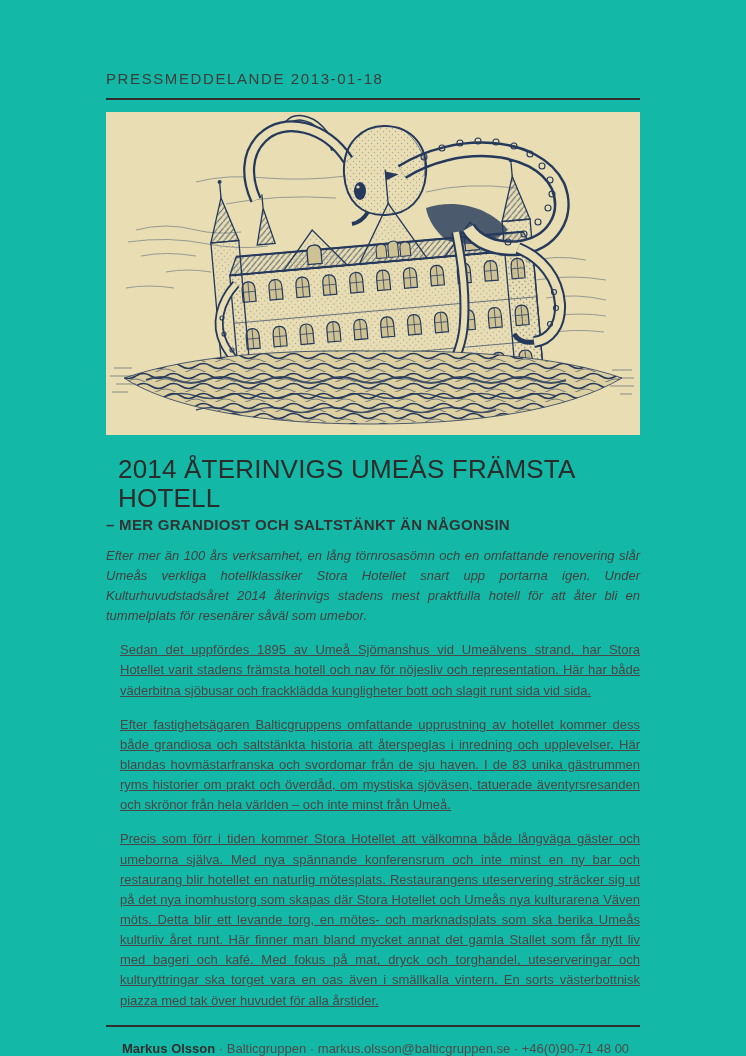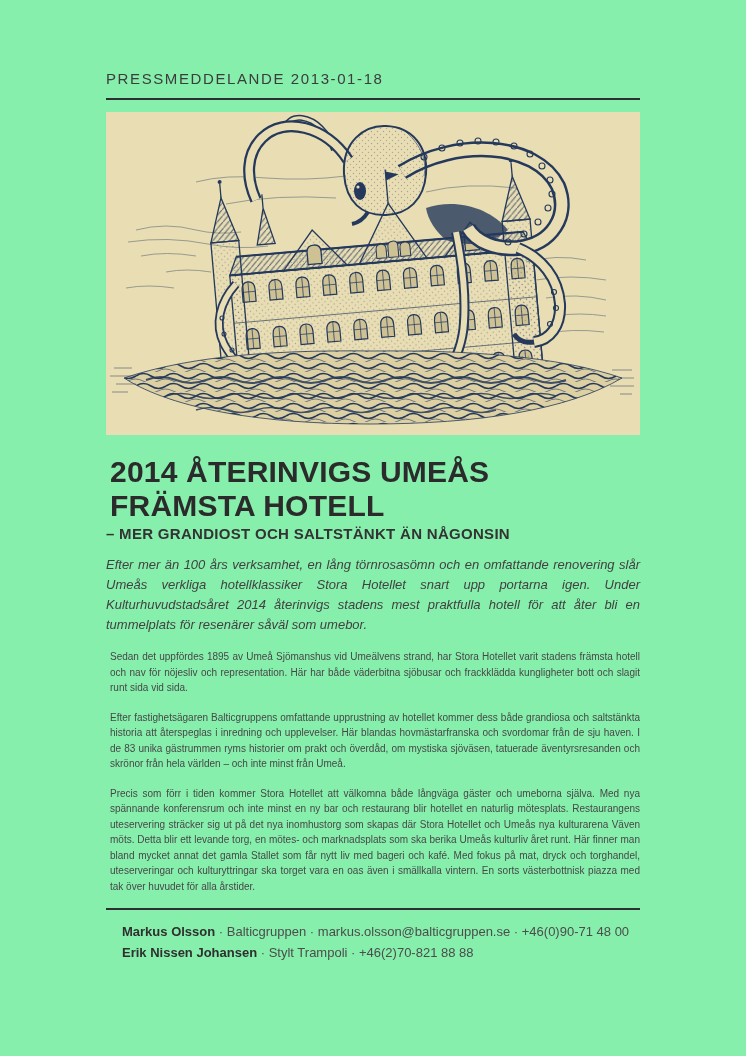--- a/index.html
+++ b/index.html
@@ -1,21 +1,21 @@
 <!DOCTYPE html>
 <html lang="sv"><head>
 <meta charset="utf-8">
 <style>
   html,body{margin:0;padding:0;background:#ffffff;}
   .page{
     position:relative;
     width:746px;
     height:1056px;
     margin:0 auto;
-    background:#86efac;
+    background:#14b8a6;
     font-family:"Liberation Sans","DejaVu Sans",sans-serif;
     color:#454545;
     box-sizing:border-box;
     padding:70px 106px 0 106px;
     overflow:hidden;
   }
   .kicker{
     font-size:15px;
     letter-spacing:1.6px;
     color:#3c3c3c;
@@ -27,49 +27,50 @@
     background:#2f2f2f;
     margin:10px 0 0 0;
   }
   .illustration{
     margin:12px 0 0 0;
     width:534px;
     height:323px;
     line-height:0;
   }
   h1.headline{
-    margin:20px 0 0 4px;
-    font-size:30px;
+    margin:20px 0 0 12px;
+    font-size:26px;
     line-height:1.12;
-    font-weight:700;
+    font-weight:400;
     color:#2b2b2b;
     letter-spacing:0.2px;
   }
   h2.subheadline{
     margin:2px 0 0 0;
     font-size:15px;
     line-height:1.3;
     font-weight:700;
     color:#333333;
     letter-spacing:0.3px;
   }
   p.lead{
     margin:11px 0 0 0;
     font-style:italic;
     font-size:13px;
     line-height:1.55;
     text-align:justify;
     color:#414141;
   }
   p.body{
-    margin:14px 0 0 4px;
-    font-size:10px;
+    margin:14px 0 0 14px;
+    font-size:13px;
     line-height:1.55;
     text-align:justify;
     color:#474747;
+    text-decoration:underline;
   }
   .rule-bottom{margin-top:14px;}
   .footer{margin-top:12px;font-size:13px;line-height:1.6;color:#4c4c4c;}
   .footer .contact-line strong{color:#2f2f2f;font-weight:700;padding-left:16px;}
   .footer p{margin:0;}
 </style>
 </head>
 <body>
 
 <div class="page">

